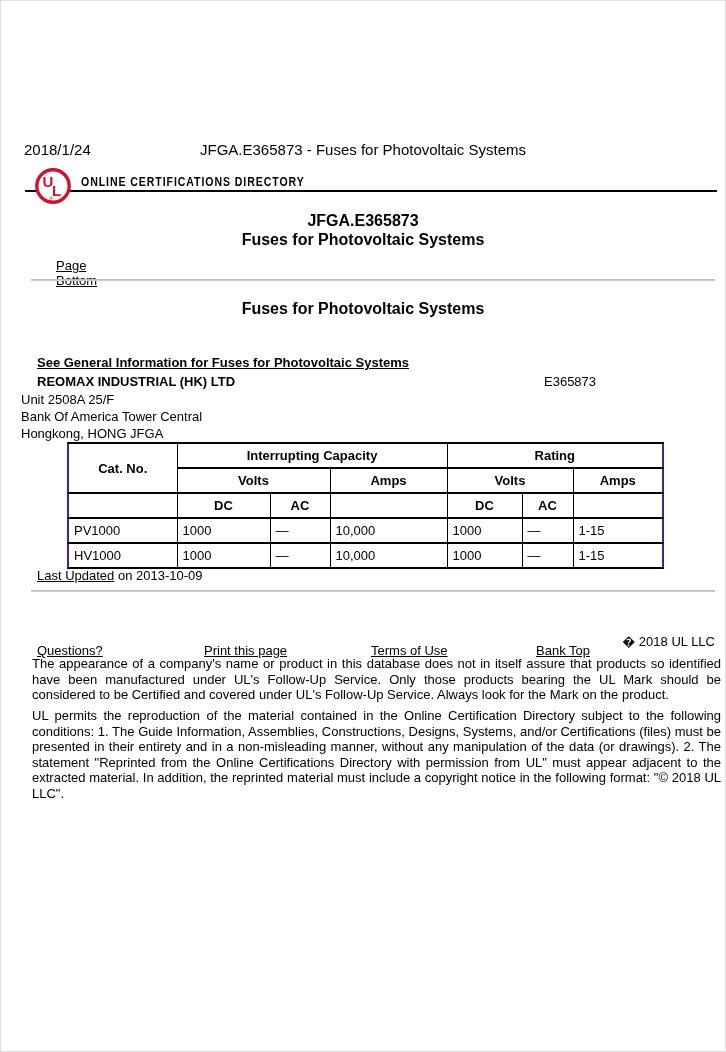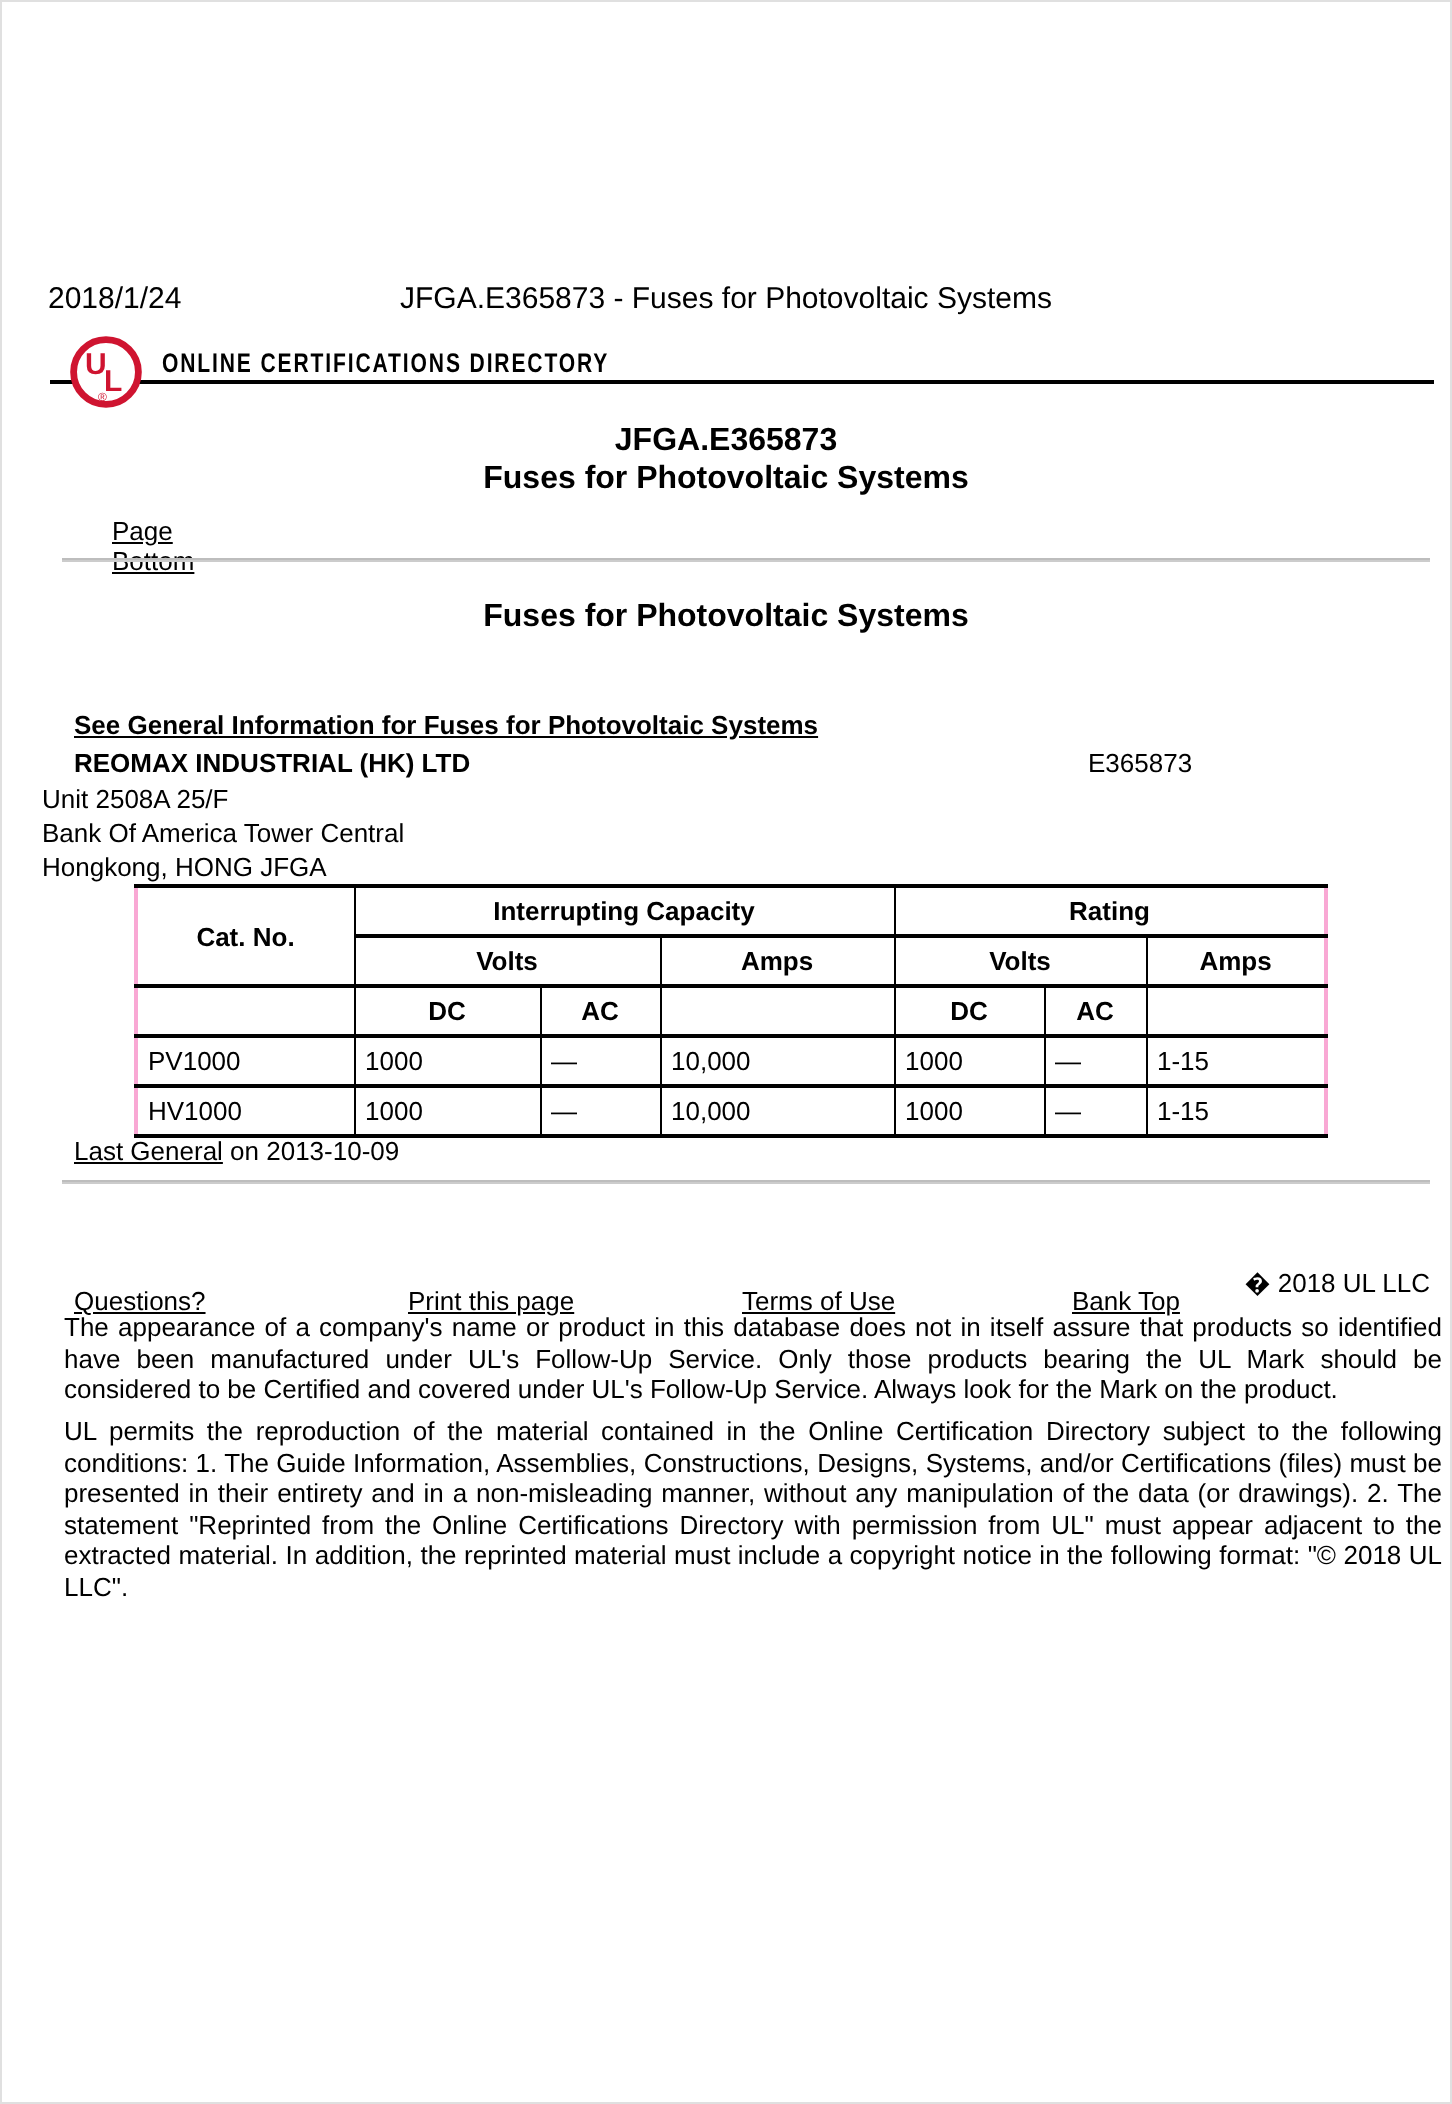--- a/index.html
+++ b/index.html
@@ -36,21 +36,21 @@
   #company-name{left:36px;top:373px;}
   #file-number{left:543px;top:373px;}
   #company-address{left:20px;top:390px;line-height:17px;}
   #company-address span{display:block;}
   
   #ratings-table{left:66px;top:441px;border-collapse:collapse;table-layout:fixed;width:595px;font-size:13px;}
   #ratings-table th,#ratings-table td{
     border:1px solid #000;border-top-width:2px;border-bottom-width:2px;
     height:21px;padding:1px 5px;box-sizing:content-box;
   }
-  #ratings-table{border:2px solid #f9a8d4;}
+  #ratings-table{border:2px solid #4c1d95;}
   #ratings-table th{font-weight:bold;text-align:center;}
   #ratings-table td{text-align:left;font-weight:normal;}
   
   #last-updated{left:36px;top:567px;}
   #rule2{top:589px;}
   .footlink{top:598px;margin-top:44px;}
   #link-questions{left:36px;}
   #link-print{left:203px;}
   #link-terms{left:370px;}
   #link-pagetop{left:535px;}
@@ -138,21 +138,21 @@
     <td>1000</td>
     <td>—</td>
     <td>10,000</td>
     <td>1000</td>
     <td>—</td>
     <td>1-15</td>
   </tr>
 </tbody>
   </table>
 
-<div class="abs body-text" id="last-updated"><span class="lnk">Last General</span><span> on 2013-10-09</span></div>
+<div class="abs body-text" id="last-updated"><span class="lnk">Last Updated</span><span> on 2013-10-09</span></div>
 
 <div class="abs gray-rule" id="rule2"></div>
 
 <span class="abs lnk body-text footlink" id="link-questions">Questions?</span>
 <span class="abs lnk body-text footlink" id="link-print">Print this page</span>
 <span class="abs lnk body-text footlink" id="link-terms">Terms of Use</span>
 <span class="abs lnk body-text footlink" id="link-pagetop">Bank Top</span>
 
 <div class="abs" id="copyright">� 2018 UL LLC</div>
 

